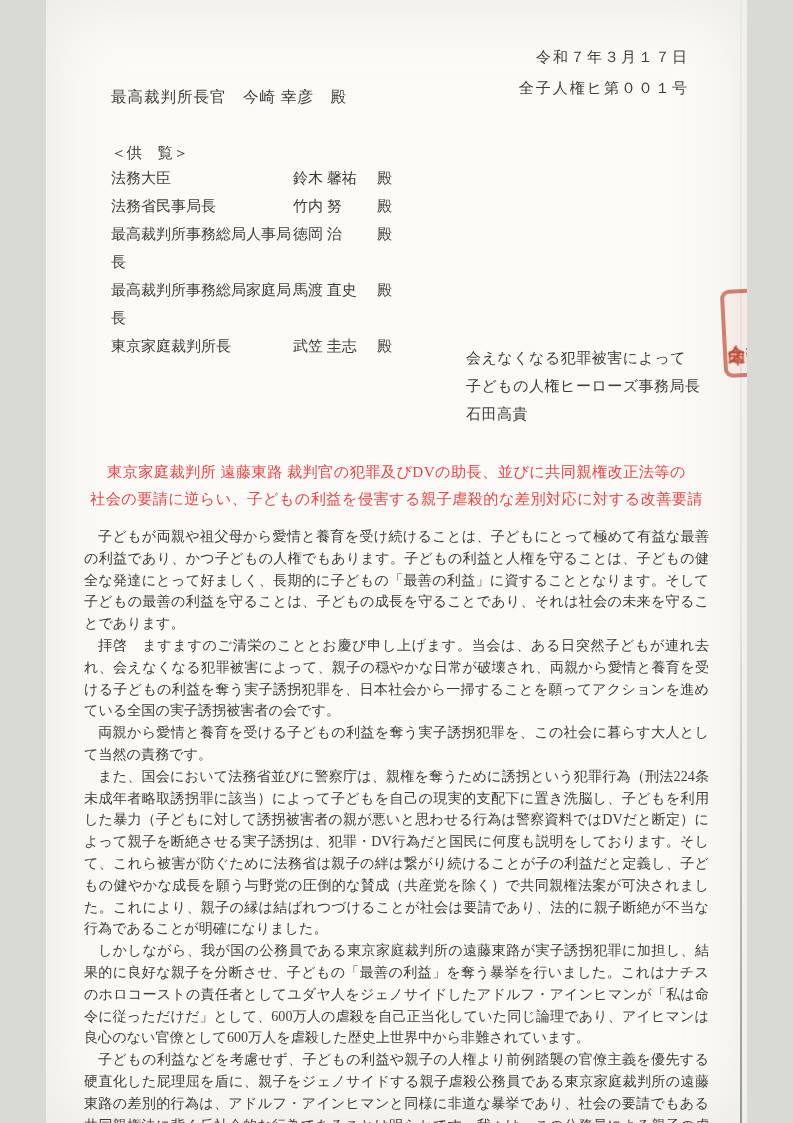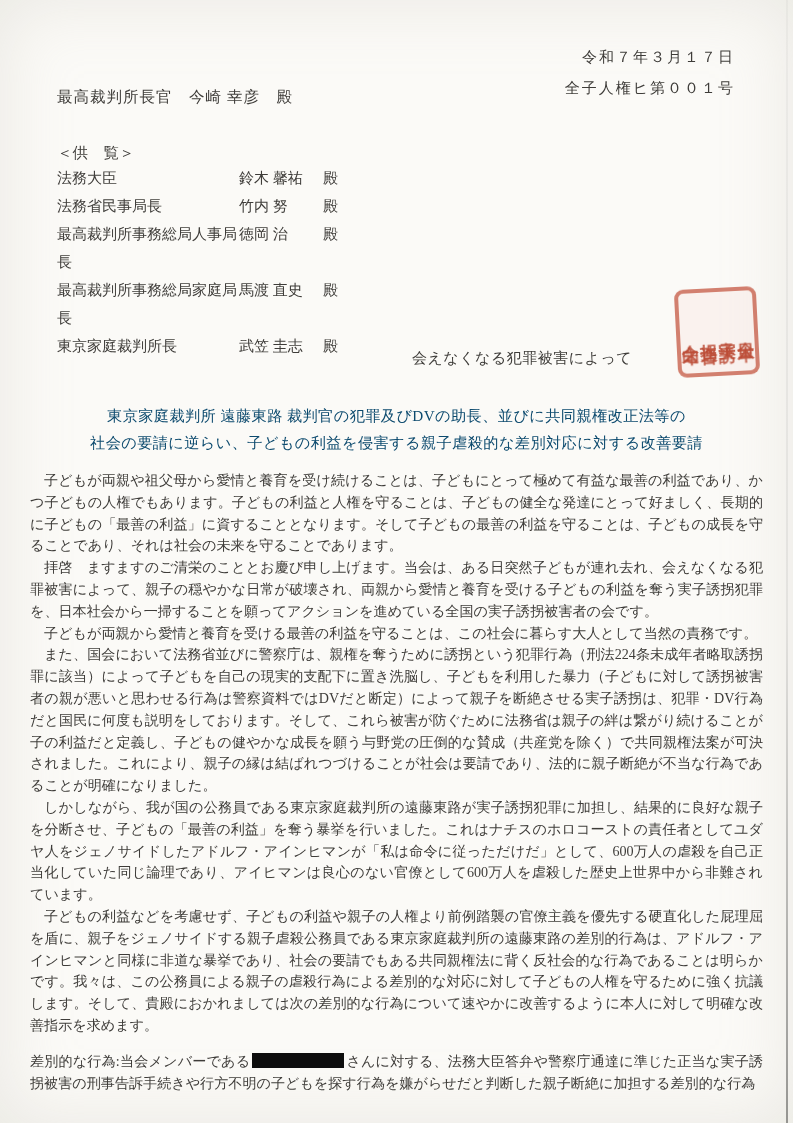--- a/index.html
+++ b/index.html
@@ -1,26 +1,26 @@
 <!DOCTYPE html>
 <html><head>
 <meta charset="utf-8">
 <style>
   html, body { margin: 0; padding: 0; background: #d9d9d6; }
   .page {
     position: relative;
-    width: 793px; height: 1123px;
+    width: 701px; height: 1123px;
     margin: 0 auto;
     background: #fbfaf7;
     box-shadow: inset 0 0 70px rgba(190,185,172,0.28);
     overflow: hidden;
     font-family: "Liberation Serif", "DejaVu Serif", serif;
     color: #3e3c39;
     box-sizing: border-box;
-    padding: 0 30px;
+    padding: 0 38px;
   }
   .scan-edge {
     position: absolute; right: 5px; top: 0; width: 2px; height: 100%;
     background: linear-gradient(to bottom, rgba(110,110,108,0.06) 0%, rgba(110,110,108,0.12) 55%, rgba(75,75,73,0.55) 100%);
   }
   .date-block {
     position: absolute; top: 42px; right: 58px;
     text-align: right; font-size: 15px; line-height: 31px; letter-spacing: 2px;
   }
   .addressee { margin: 86px 0 0 27px; font-size: 15.5px; line-height: 22px; letter-spacing: 1px; }
@@ -42,21 +42,21 @@
     background: rgba(231,124,96,0.06);
     filter: blur(0.35px);
     box-sizing: border-box;
   }
   .seal-col {
     writing-mode: vertical-rl; text-orientation: upright;
     font-size: 17px; line-height: 1; letter-spacing: 2px; font-weight: bold;
   }
   .title-block {
     margin-top: 30px; text-align: center;
-    font-size: 15.2px; line-height: 27px; color: #0c4a6e; letter-spacing: 0.4px;
+    font-size: 15.2px; line-height: 27px; color: #ef4444; letter-spacing: 0.4px;
   }
   .body-block {
     margin-top: 14px;
     font-size: 14.1px; line-height: 21.8px;
     text-align: justify;
   }
   .body-block p { margin: 0; text-indent: 1em; }
   .note-block {
     margin-top: 14px;
     font-size: 14.1px; line-height: 21.8px; text-align: justify;
@@ -105,38 +105,39 @@
     </div>
     <div class="recipient-row">
       <span class="recipient-title">東京家庭裁判所長</span>
       <span class="recipient-name">武笠 圭志</span>
       <span class="recipient-honorific">殿</span>
     </div>
   </div>
 
   <div class="sender">
     <div>会えなくなる犯罪被害によって</div>
+    <div>子どもの人権ヒーローズ事務局長　石田高貴</div>
   </div>
 
   <div class="seal">
     <span class="seal-col">全日本</span>
     <span class="seal-col">実子誘</span>
     <span class="seal-col">拐連合</span>
     <span class="seal-col">会之印</span>
   </div>
 
   <div class="title-block">
     <div>東京家庭裁判所 遠藤東路 裁判官の犯罪及びDVの助長、並びに共同親権改正法等の</div>
     <div>社会の要請に逆らい、子どもの利益を侵害する親子虐殺的な差別対応に対する改善要請</div>
   </div>
 
   <div class="body-block">
     <p>子どもが両親や祖父母から愛情と養育を受け続けることは、子どもにとって極めて有益な最善の利益であり、かつ子どもの人権でもあります。子どもの利益と人権を守ることは、子どもの健全な発達にとって好ましく、長期的に子どもの「最善の利益」に資することとなります。そして子どもの最善の利益を守ることは、子どもの成長を守ることであり、それは社会の未来を守ることであります。</p>
     <p>拝啓　ますますのご清栄のこととお慶び申し上げます。当会は、ある日突然子どもが連れ去れ、会えなくなる犯罪被害によって、親子の穏やかな日常が破壊され、両親から愛情と養育を受ける子どもの利益を奪う実子誘拐犯罪を、日本社会から一掃することを願ってアクションを進めている全国の実子誘拐被害者の会です。</p>
-    <p>子どもが両親から愛情と養育を受ける最善の利益を守ることは、この社会に暮らす大人として当然の責務です。</p>
+    <p>両親から愛情と養育を受ける子どもの利益を奪う実子誘拐犯罪を、この社会に暮らす大人として当然の責務です。</p>
     <p>また、国会において法務省並びに警察庁は、親権を奪うために誘拐という犯罪行為（刑法224条未成年者略取誘拐罪に該当）によって子どもを自己の現実的支配下に置き洗脳し、子どもを利用した暴力（子どもに対して誘拐被害者の親が悪いと思わせる行為は警察資料ではDVだと断定）によって親子を断絶させる実子誘拐は、犯罪・DV行為だと国民に何度も説明をしております。そして、これら被害が防ぐために法務省は親子の絆は繋がり続けることが子の利益だと定義し、子どもの健やかな成長を願う与野党の圧倒的な賛成（共産党を除く）で共同親権法案が可決されました。これにより、親子の縁は結ばれつづけることが社会は要請であり、法的に親子断絶が不当な行為であることが明確になりました。</p>
     <p>しかしながら、我が国の公務員である東京家庭裁判所の遠藤東路が実子誘拐犯罪に加担し、結果的に良好な親子を分断させ、子どもの「最善の利益」を奪う暴挙を行いました。これはナチスのホロコーストの責任者としてユダヤ人をジェノサイドしたアドルフ・アインヒマンが「私は命令に従っただけだ」として、600万人の虐殺を自己正当化していた同じ論理であり、アイヒマンは良心のない官僚として600万人を虐殺した歴史上世界中から非難されています。</p>
     <p>子どもの利益などを考慮せず、子どもの利益や親子の人権より前例踏襲の官僚主義を優先する硬直化した屁理屈を盾に、親子をジェノサイドする親子虐殺公務員である東京家庭裁判所の遠藤東路の差別的行為は、アドルフ・アインヒマンと同様に非道な暴挙であり、社会の要請でもある共同親権法に背く反社会的な行為であることは明らかです。我々は、この公務員による親子の虐殺行為による差別的な対応に対して子どもの人権を守るために強く抗議します。そして、貴殿におかれましては次の差別的な行為について速やかに改善するように本人に対して明確な改善指示を求めます。</p>
   </div>
 
   <div class="note-block">
     <span>差別的な行為:当会メンバーである</span><span class="redaction"></span><span>さんに対する、法務大臣答弁や警察庁通達に準じた正当な実子誘拐被害の刑事告訴手続きや行方不明の子どもを探す行為を嫌がらせだと判断した親子断絶に加担する差別的な行為</span>
   </div>
 
 </div>

